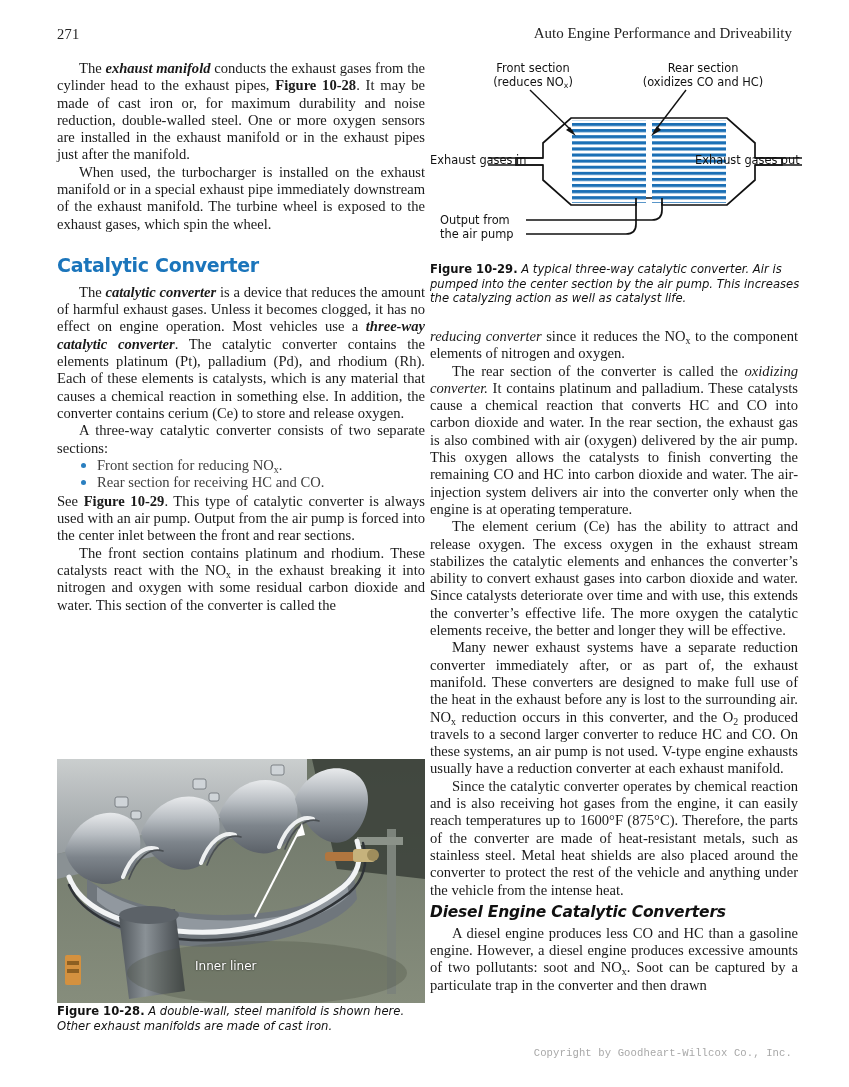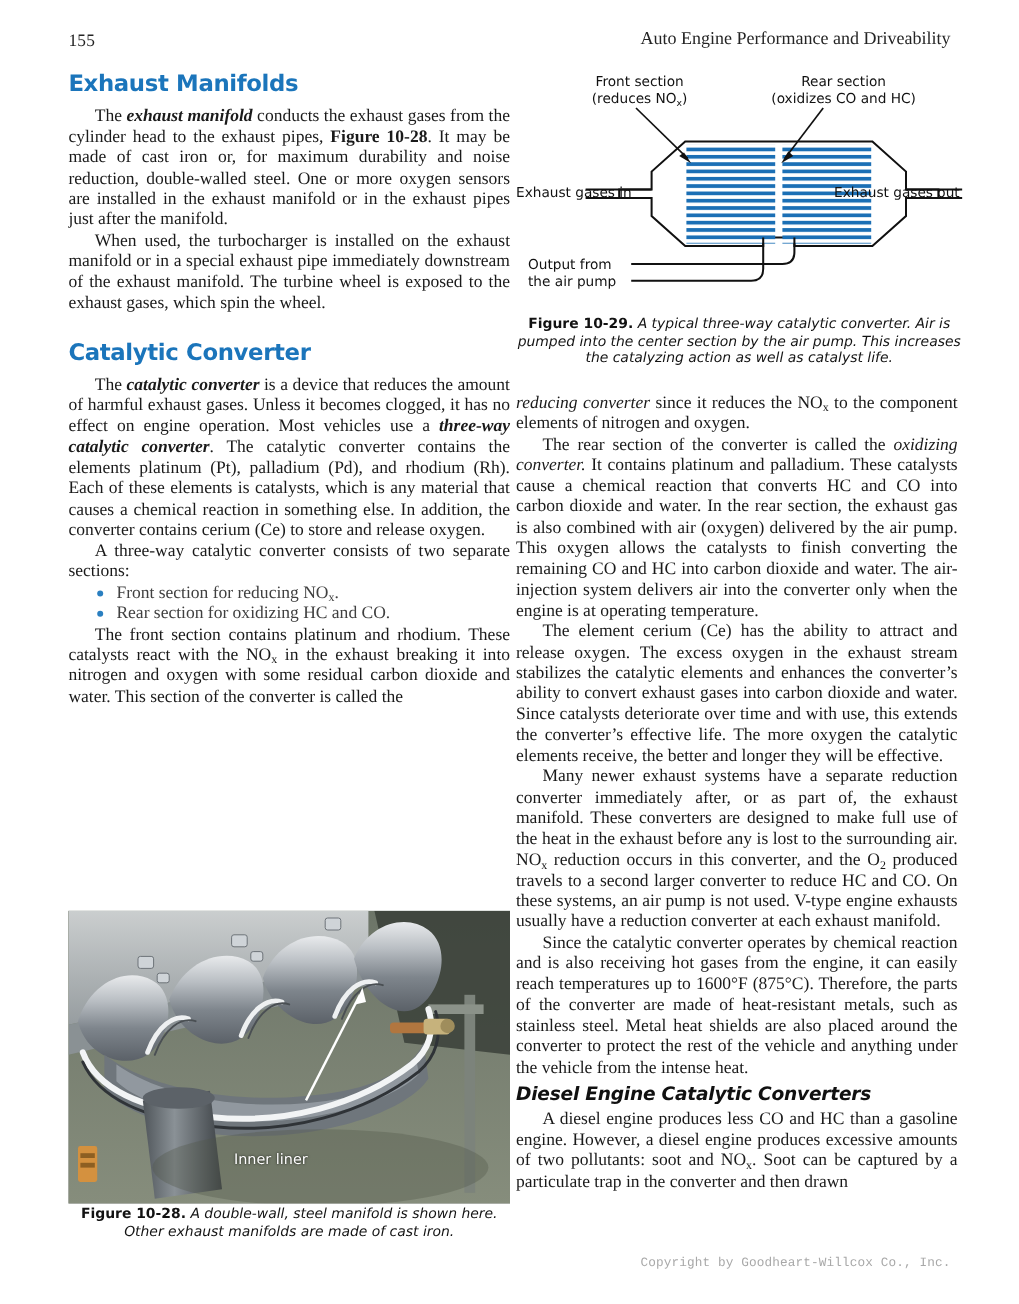--- a/index.html
+++ b/index.html
@@ -112,21 +112,21 @@
   }
 
   
   p.caption {
     margin: 0;
     font-family: "DejaVu Sans", sans-serif;
     font-size: 11.6px;
     line-height: 14.6px;
     font-style: italic;
     color: #121212;
-    text-align: center;
+    text-align: left;
   }
   p.caption .fig-label {
     font-weight: bold;
     font-style: normal;
   }
 
   
   .figure-29 {
     position: absolute;
     left: 430px;
@@ -184,43 +184,43 @@
     font-size: 10.6px;
     color: #a8a8a8;
     letter-spacing: .1px;
   }
 </style>
 </head>
 <body>
 
 <div class="page">
 
-  <div class="page-number">155</div>
+  <div class="page-number">271</div>
   <div class="running-head">Auto Engine Performance and Driveability</div>
 
   <div class="col col-left">
 
-    <h2 class="section-head">Exhaust Manifolds</h2>
 
     <p class="body"><span>The </span><span class="bolditalic">exhaust manifold</span><span> conducts the exhaust gases from the cylinder head to the exhaust pipes, </span><span class="bold">Figure 10-28</span><span>. It may be made of cast iron or, for maximum durability and noise reduction, double-walled steel. One or more oxygen sensors are installed in the exhaust manifold or in the exhaust pipes just after the manifold.</span></p>
 
     <p class="body">When used, the turbocharger is installed on the exhaust manifold or in a special exhaust pipe immediately downstream of the exhaust manifold. The turbine wheel is exposed to the exhaust gases, which spin the wheel.</p>
 
 
     <h2 class="section-head" style="margin-top:22px;">Catalytic Converter</h2>
 
     <p class="body"><span>The </span><span class="bolditalic">catalytic converter</span><span> is a device that reduces the amount of harmful exhaust gases. Unless it becomes clogged, it has no effect on engine operation. Most vehicles use a </span><span class="bolditalic">three-way catalytic converter</span><span>. The catalytic converter contains the elements platinum (Pt), palladium (Pd), and rhodium (Rh). Each of these elements is catalysts, which is any material that causes a chemical reaction in something else. In addition, the converter contains cerium (Ce) to store and release oxygen.</span></p>
 
     <p class="body">A three-way catalytic converter consists of two separate sections:</p>
 
     <ul class="bullets">
       <li><span class="dot"></span><span>Front section for reducing NO</span><sub>x</sub><span>.</span></li>
-      <li><span class="dot"></span><span>Rear section for oxidizing HC and CO.</span></li>
+      <li><span class="dot"></span><span>Rear section for receiving HC and CO.</span></li>
     </ul>
 
+    <p class="body noindent" style="margin-top:1px;"><span>See </span><span class="bold">Figure 10-29</span><span>. This type of catalytic converter is always used with an air pump. Output from the air pump is forced into the center inlet between the front and rear sections.</span></p>
 
     <p class="body"><span>The front section contains platinum and rhodium. These catalysts react with the NO</span><sub>x</sub><span> in the exhaust breaking it into nitrogen and oxygen with some residual carbon dioxide and water. This section of the converter is called the</span></p>
   </div>
 
   <div class="col col-right" style="top:328px;">
 
     <p class="body noindent"><span class="ital">reducing converter</span><span> since it reduces the NO</span><sub>x</sub><span> to the component elements of nitrogen and oxygen.</span></p>
 
     <p class="body"><span>The rear section of the converter is called the </span><span class="ital">oxidizing converter.</span><span> It contains platinum and palladium. These catalysts cause a chemical reaction that converts HC and CO into carbon dioxide and water. In the rear section, the exhaust gas is also combined with air (oxygen) delivered by the air pump. This oxygen allows the catalysts to finish converting the remaining CO and HC into carbon dioxide and water. The air-injection system delivers air into the converter only when the engine is at operating temperature.</span></p>
 

